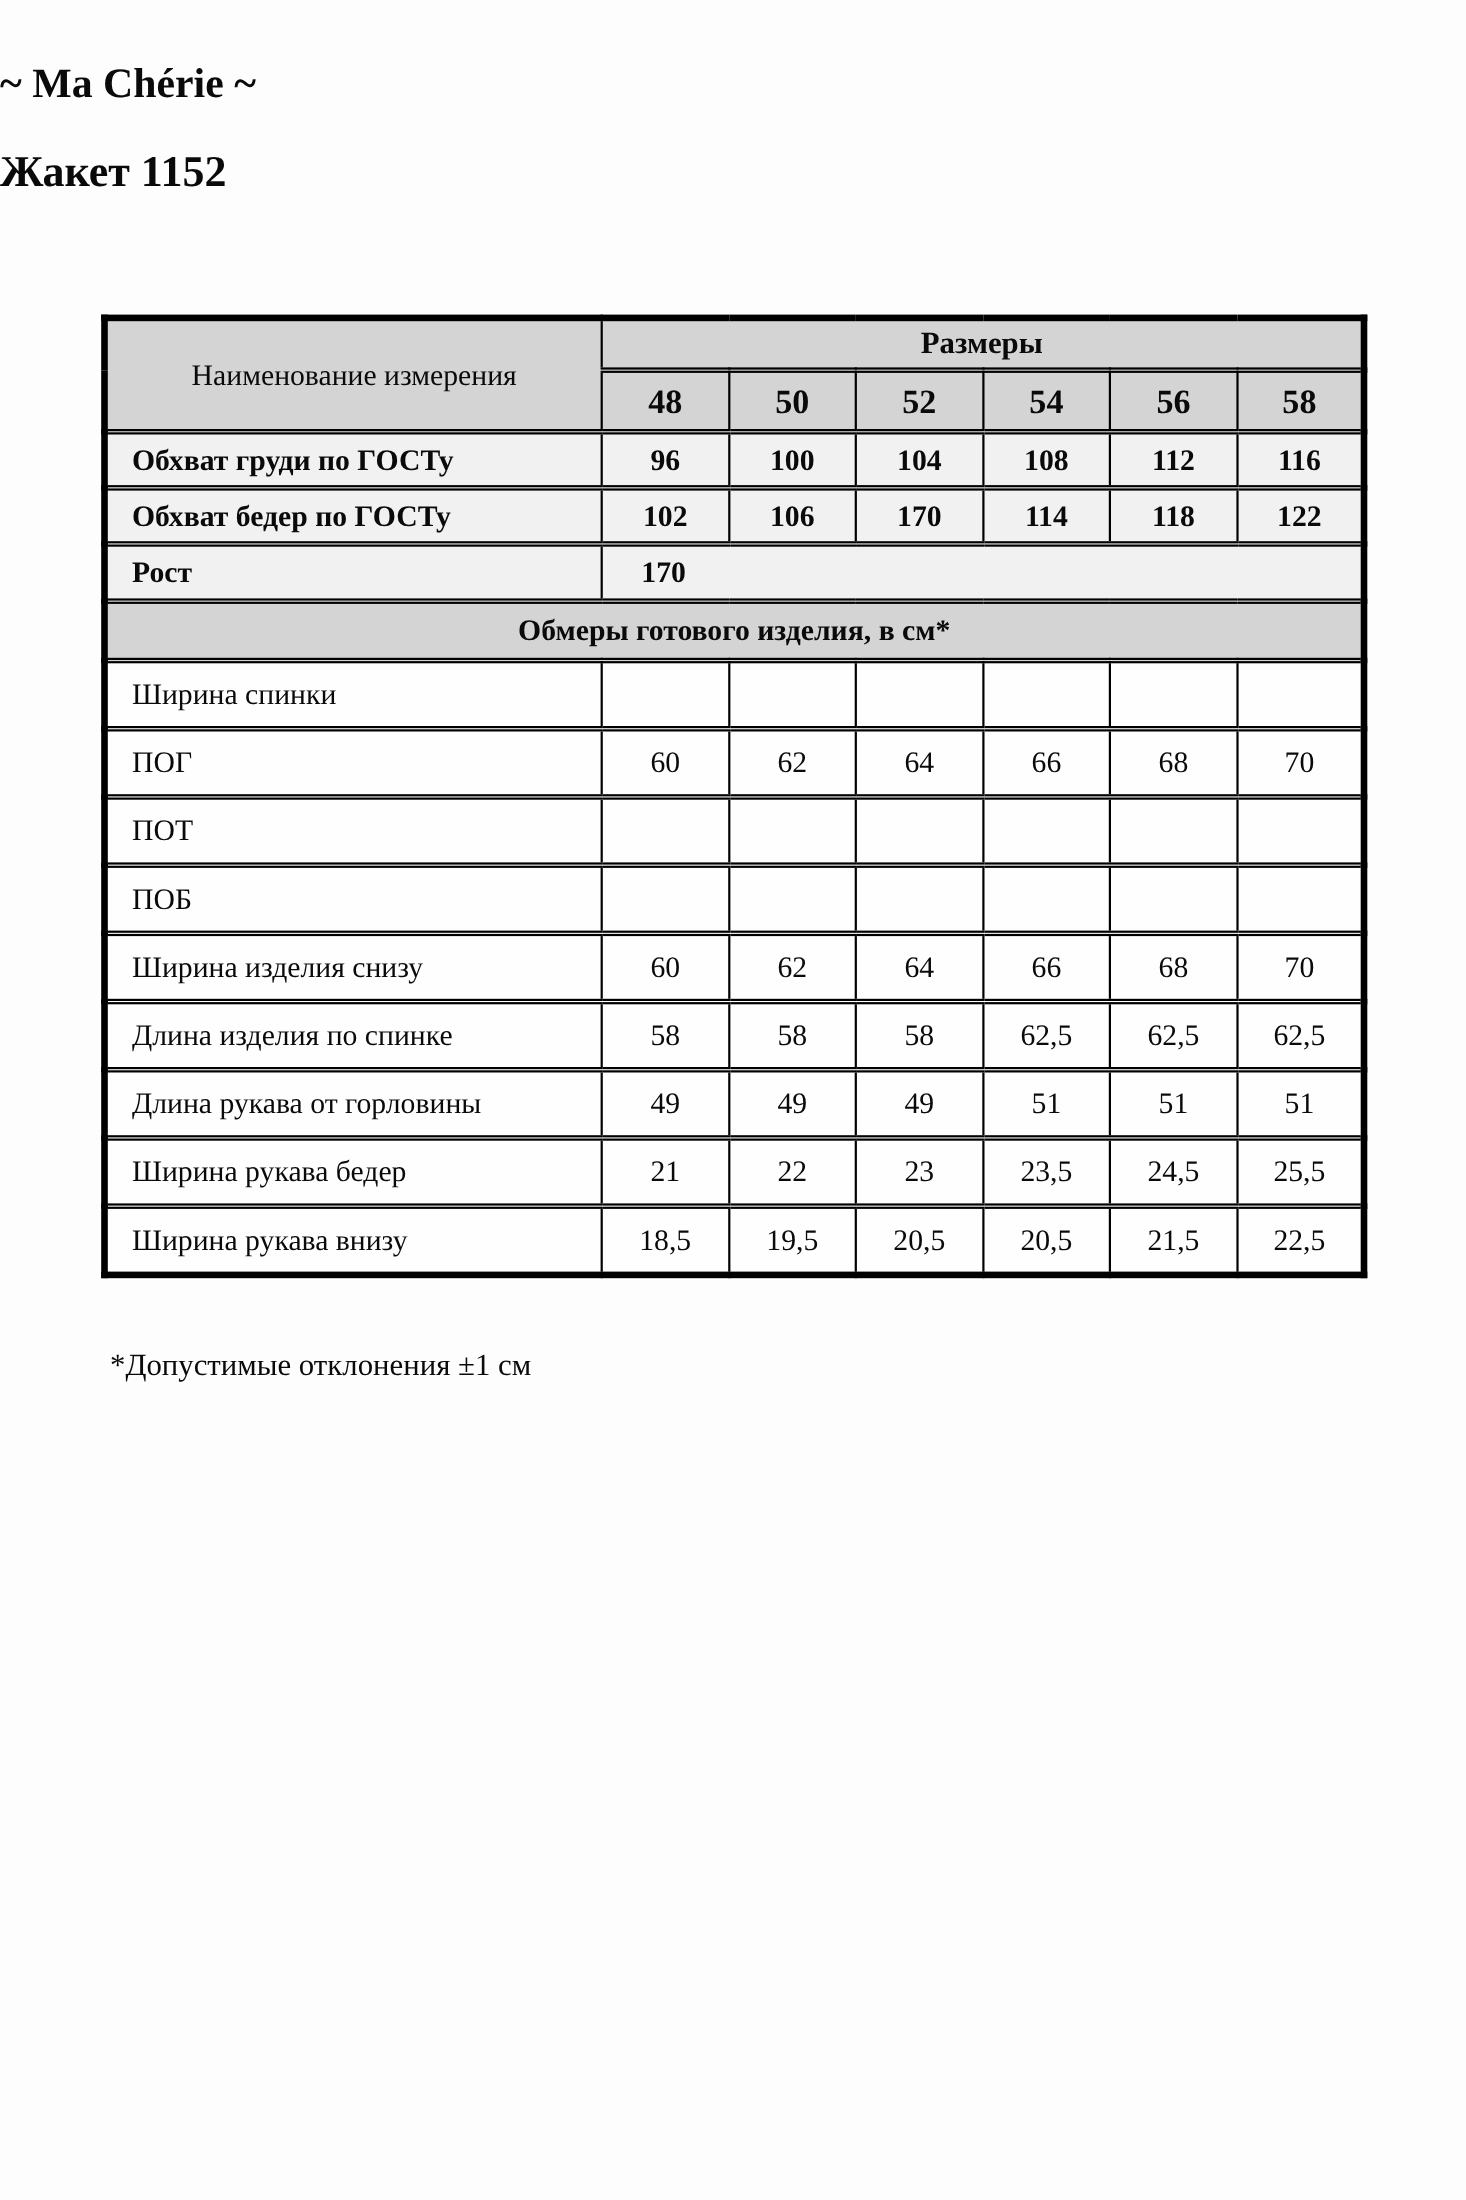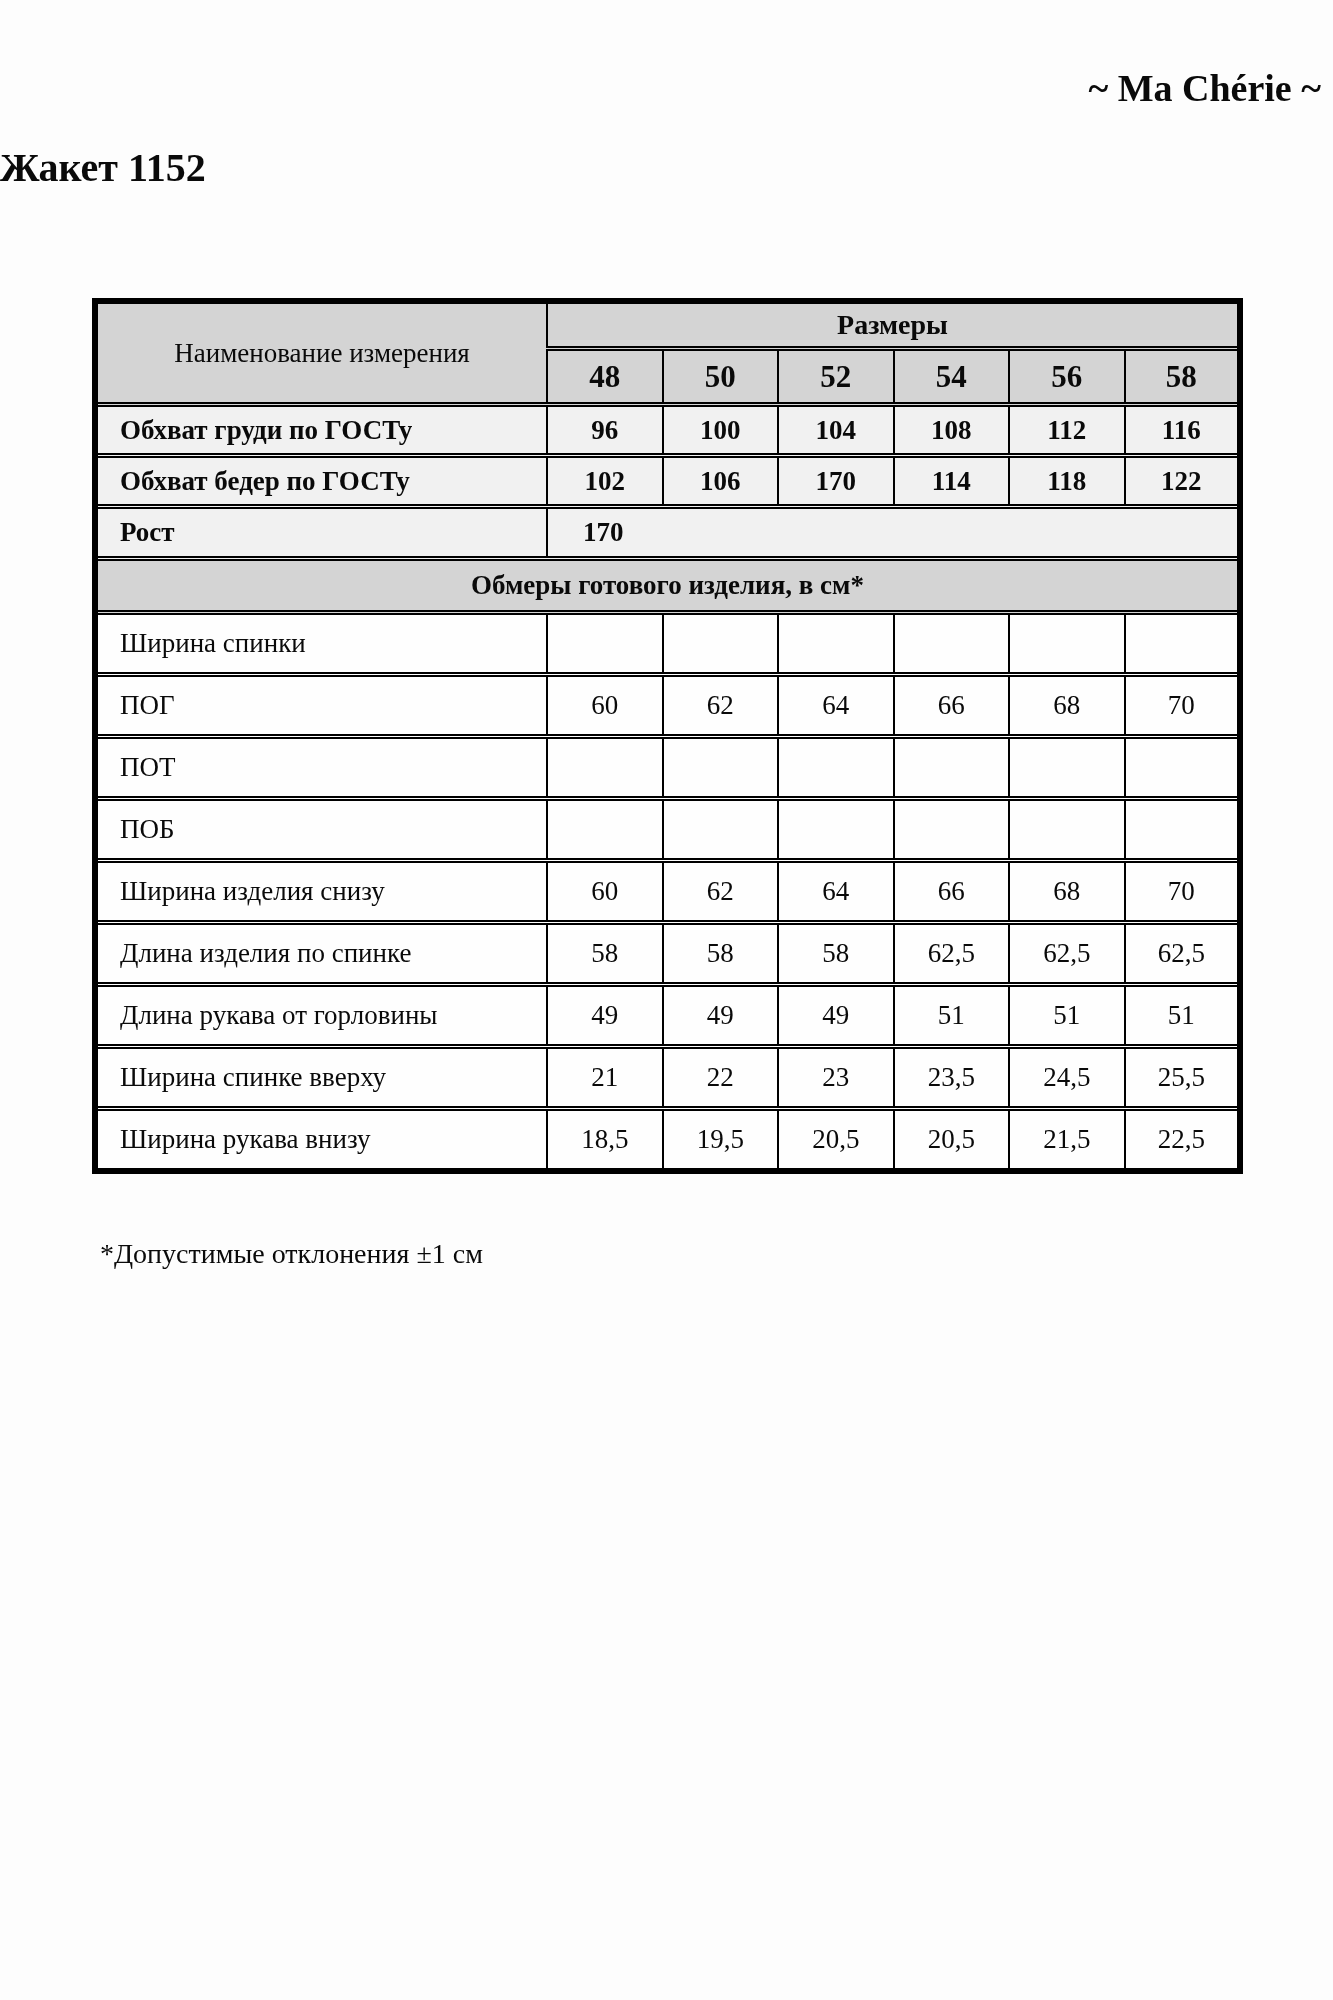--- a/index.html
+++ b/index.html
@@ -10,23 +10,23 @@
   .page {
     position: relative;
     width: 1333px;
     height: 2000px;
     background: #fdfdfd;
     font-family: "Liberation Serif", "DejaVu Serif", serif;
     color: #0a0a0a;
     overflow: hidden;
   }
   .brand-title {
-    margin: 12px;
+    margin: 0;
     padding-top: 56px;
-    text-align: right;
+    text-align: left;
     font-size: 38px;
     font-weight: bold;
     line-height: 1.1;
   }
   .subtitle {
     margin-top: 38px;
     text-align: center;
     font-size: 29px;
     line-height: 1.1;
   }
@@ -215,21 +215,21 @@
       <tr class="r-meas">
         <td class="lbl">Длина рукава от горловины</td>
         <td class="val">49</td>
         <td class="val">49</td>
         <td class="val">49</td>
         <td class="val">51</td>
         <td class="val">51</td>
         <td class="val">51</td>
       </tr>
       <tr class="r-meas">
-        <td class="lbl">Ширина спинке вверху</td>
+        <td class="lbl">Ширина рукава бедер</td>
         <td class="val">21</td>
         <td class="val">22</td>
         <td class="val">23</td>
         <td class="val">23,5</td>
         <td class="val">24,5</td>
         <td class="val">25,5</td>
       </tr>
       <tr class="r-meas">
         <td class="lbl">Ширина рукава внизу</td>
         <td class="val">18,5</td>

